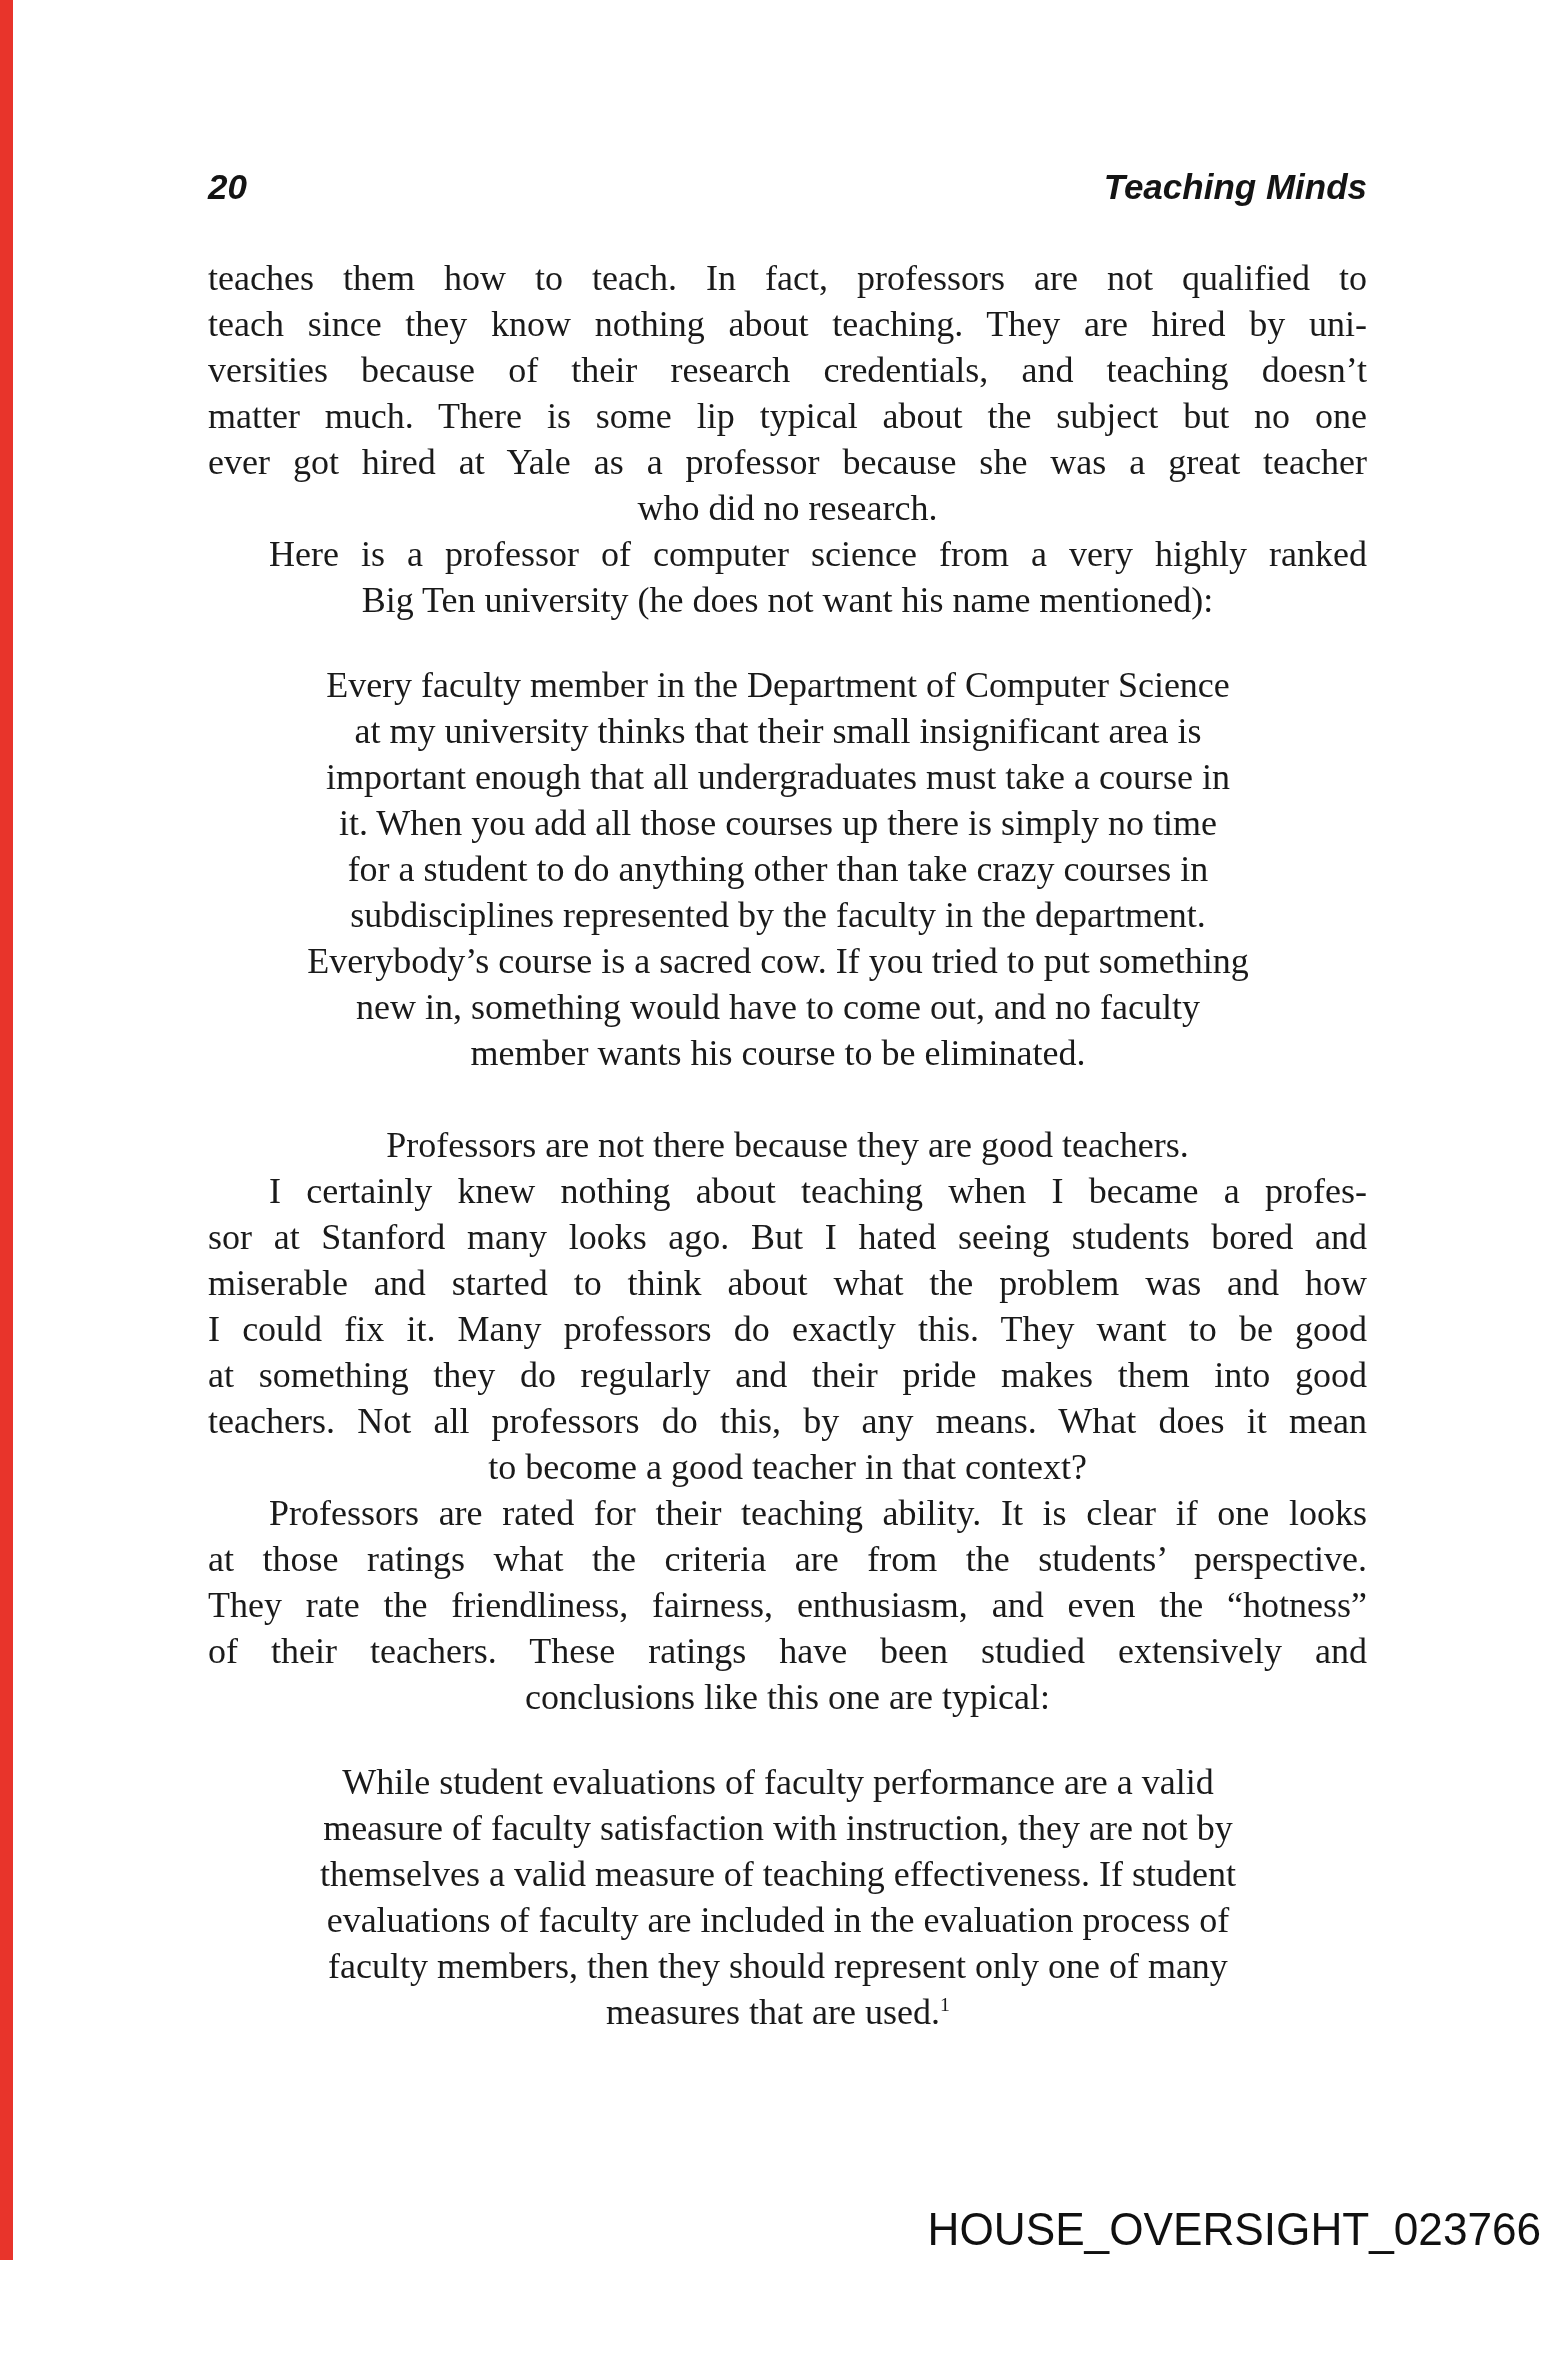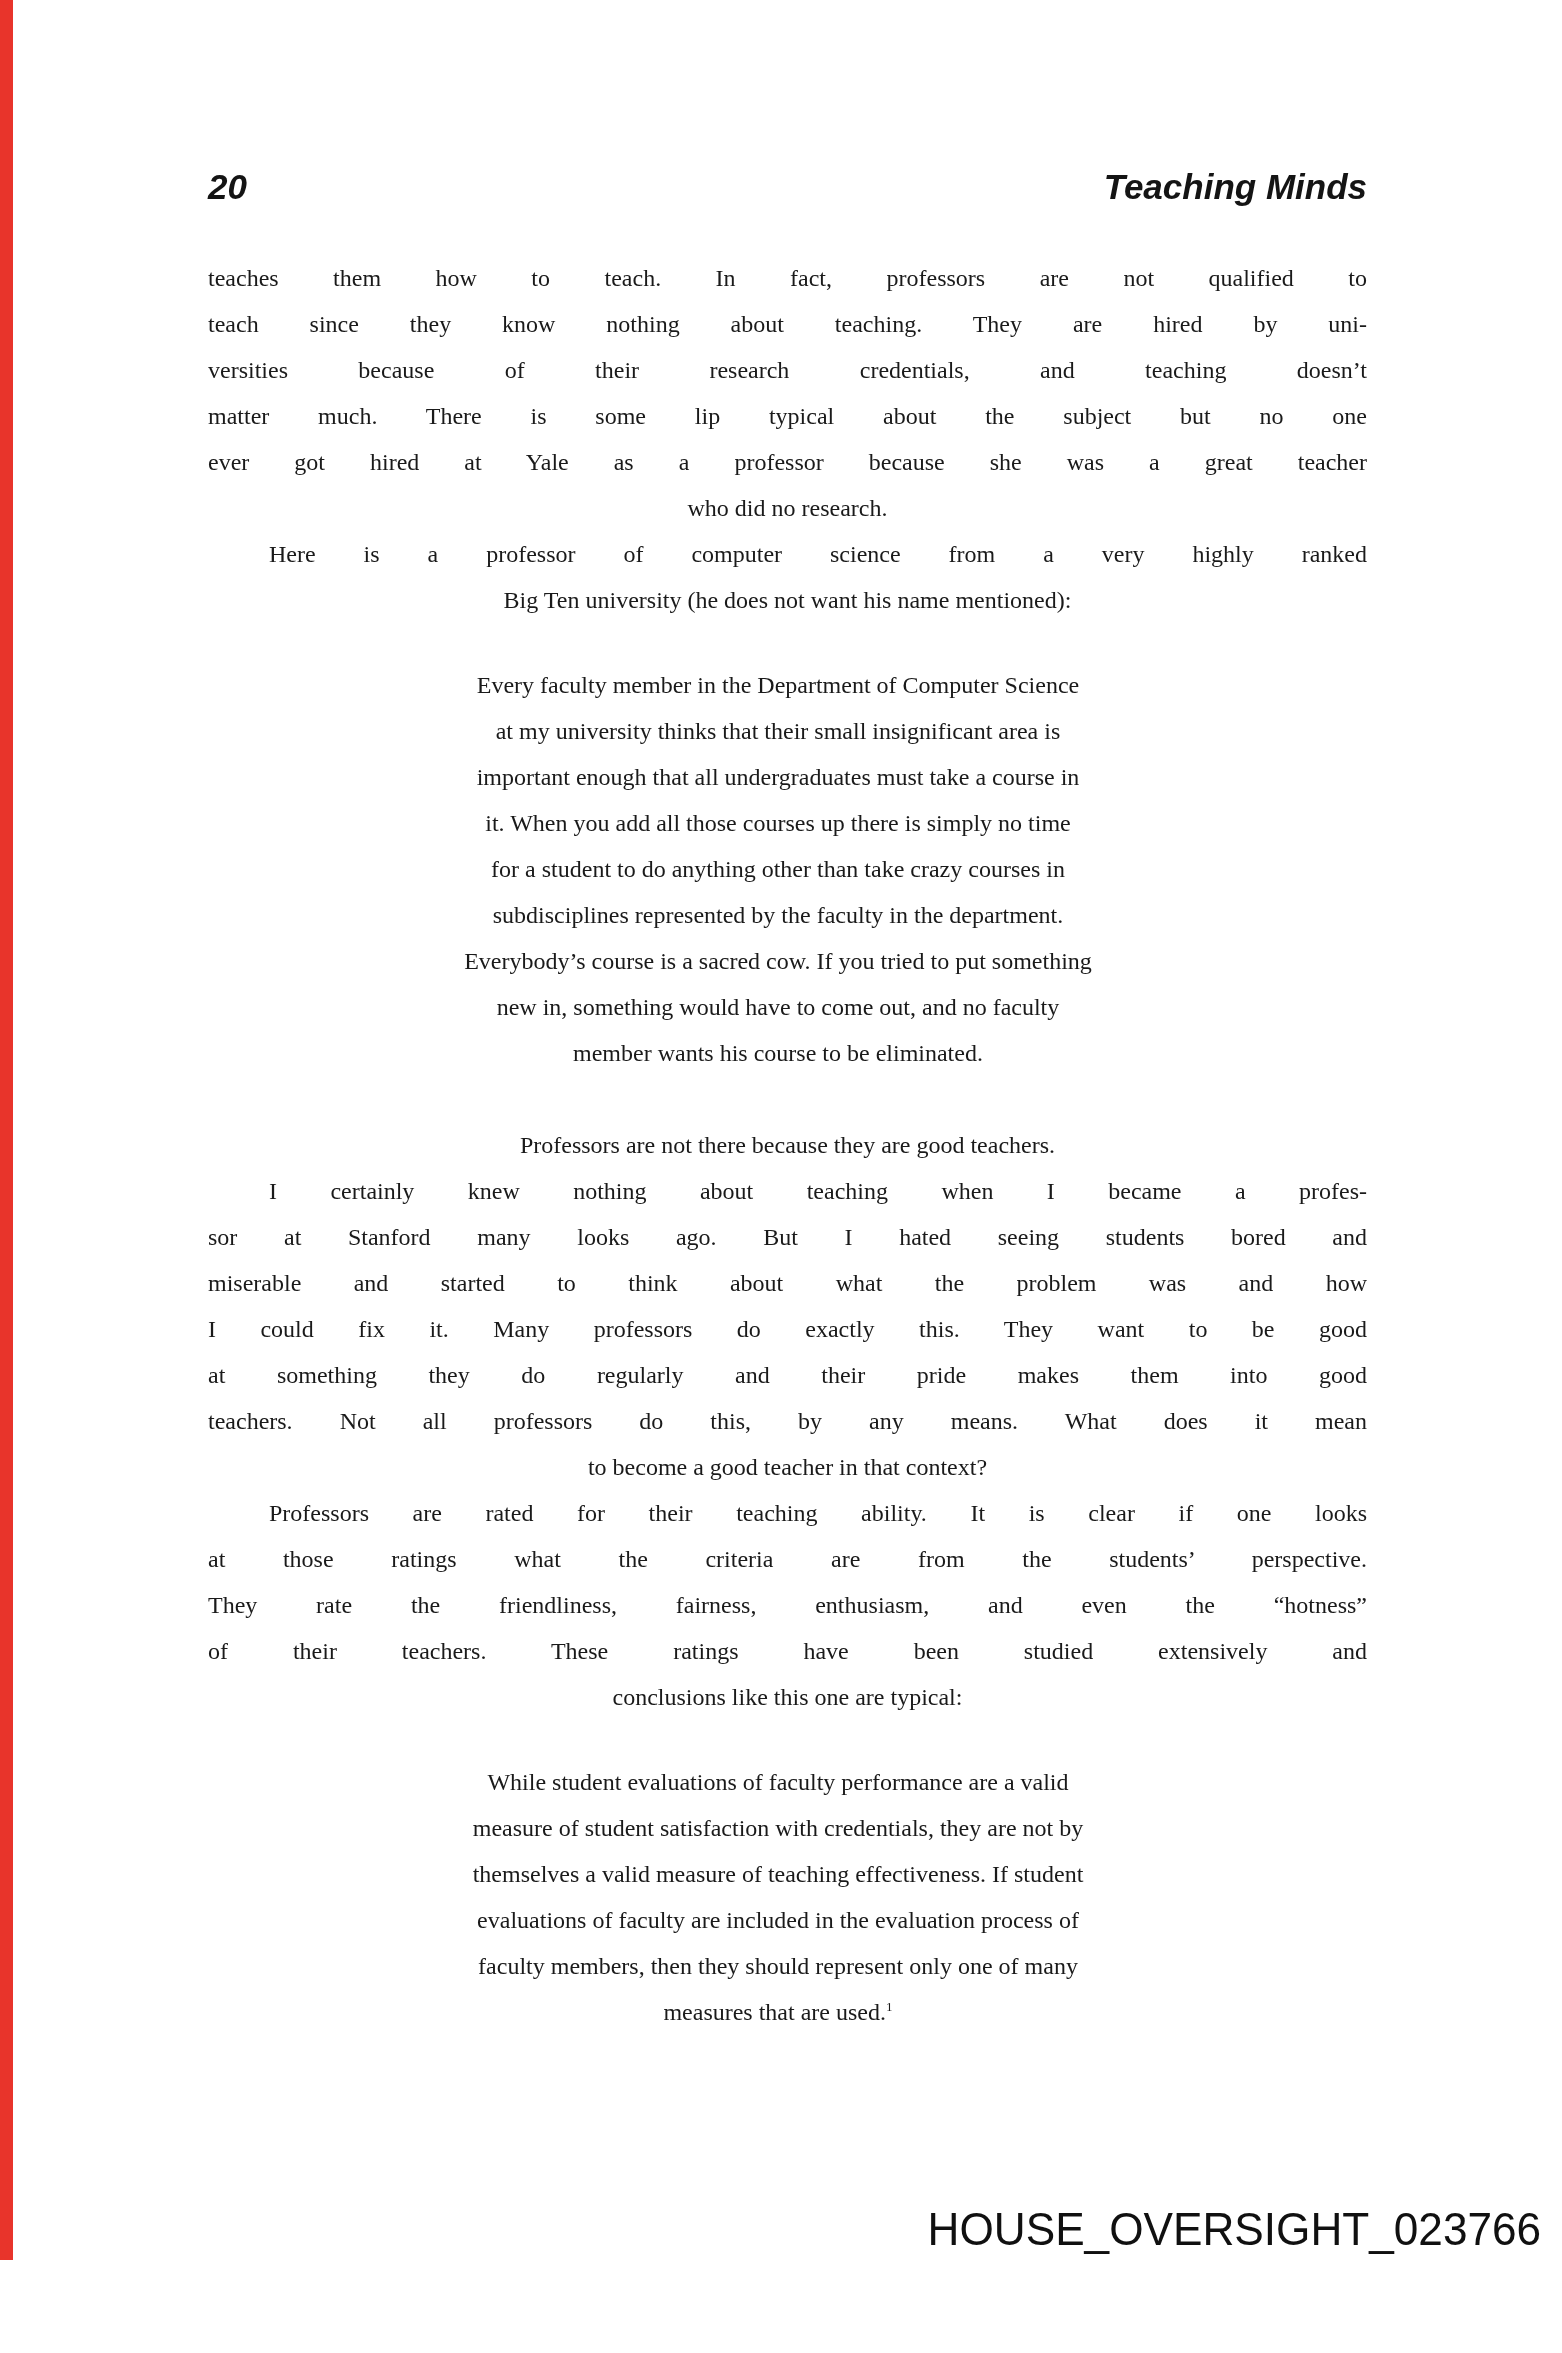--- a/index.html
+++ b/index.html
@@ -36,21 +36,21 @@
     align-items: baseline;
     font-family: "Liberation Sans", "DejaVu Sans", sans-serif;
     font-weight: bold;
     font-style: italic;
     font-size: 35px;
     line-height: 40px;
     color: #141414;
     margin-bottom: 48px;
   }
   .body-text {
-    font-size: 24px;
+    font-size: 36px;
     line-height: 46px;
     margin-top: 8px;
   }
   .line {
     min-height: 46px;
     white-space: normal;
     text-align: center;
   }
   .just {
     text-align: justify;
@@ -133,21 +133,21 @@
         </div>
         <div class="para">
           <div class="line just ind">Professors are rated for their teaching ability. It is clear if one looks</div>
           <div class="line just">at those ratings what the criteria are from the students’ perspective.</div>
           <div class="line just">They rate the friendliness, fairness, enthusiasm, and even the “hotness”</div>
           <div class="line just">of their teachers. These ratings have been studied extensively and</div>
           <div class="line">conclusions like this one are typical:</div>
         </div>
         <div class="quote">
           <div class="line">While student evaluations of faculty performance are a valid</div>
-          <div class="line">measure of student satisfaction with credentials, they are not by</div>
+          <div class="line">measure of faculty satisfaction with instruction, they are not by</div>
           <div class="line">themselves a valid measure of teaching effectiveness. If student</div>
           <div class="line">evaluations of faculty are included in the evaluation process of</div>
           <div class="line">faculty members, then they should represent only one of many</div>
           <div class="line">measures that are used.<sup>1</sup></div>
         </div>
       </div>
   </div>
 
   <div class="stamp">HOUSE_OVERSIGHT_023766</div>
 </div>

